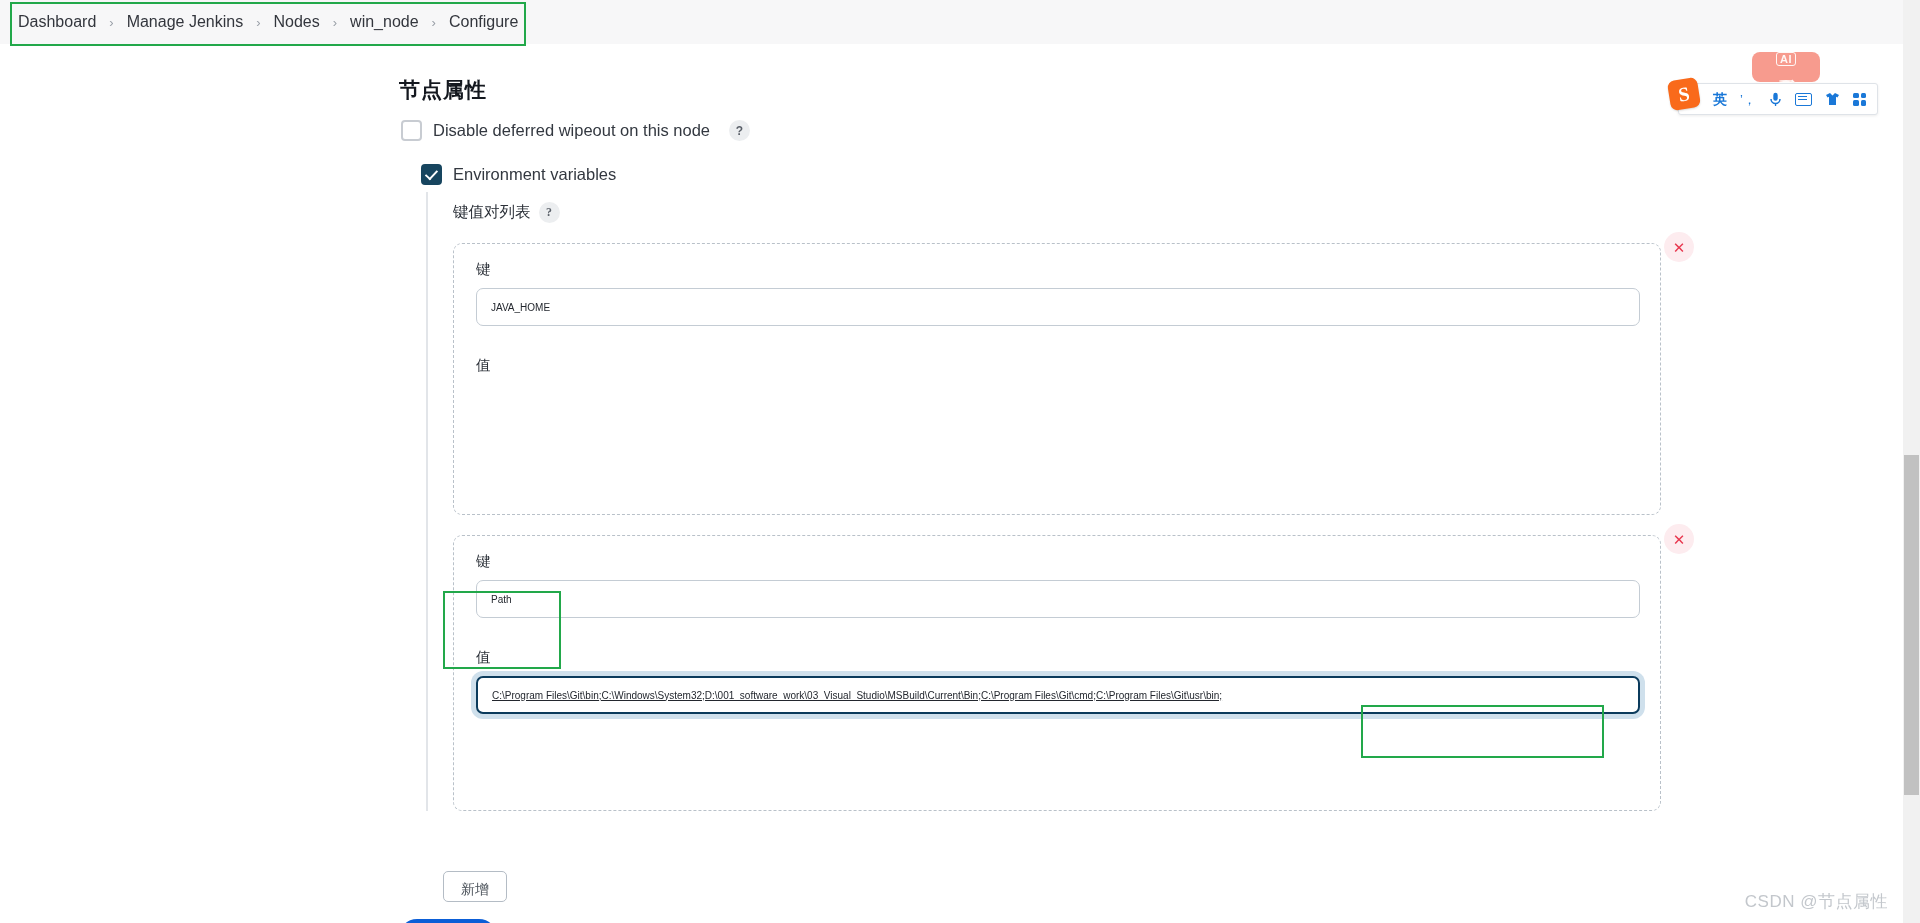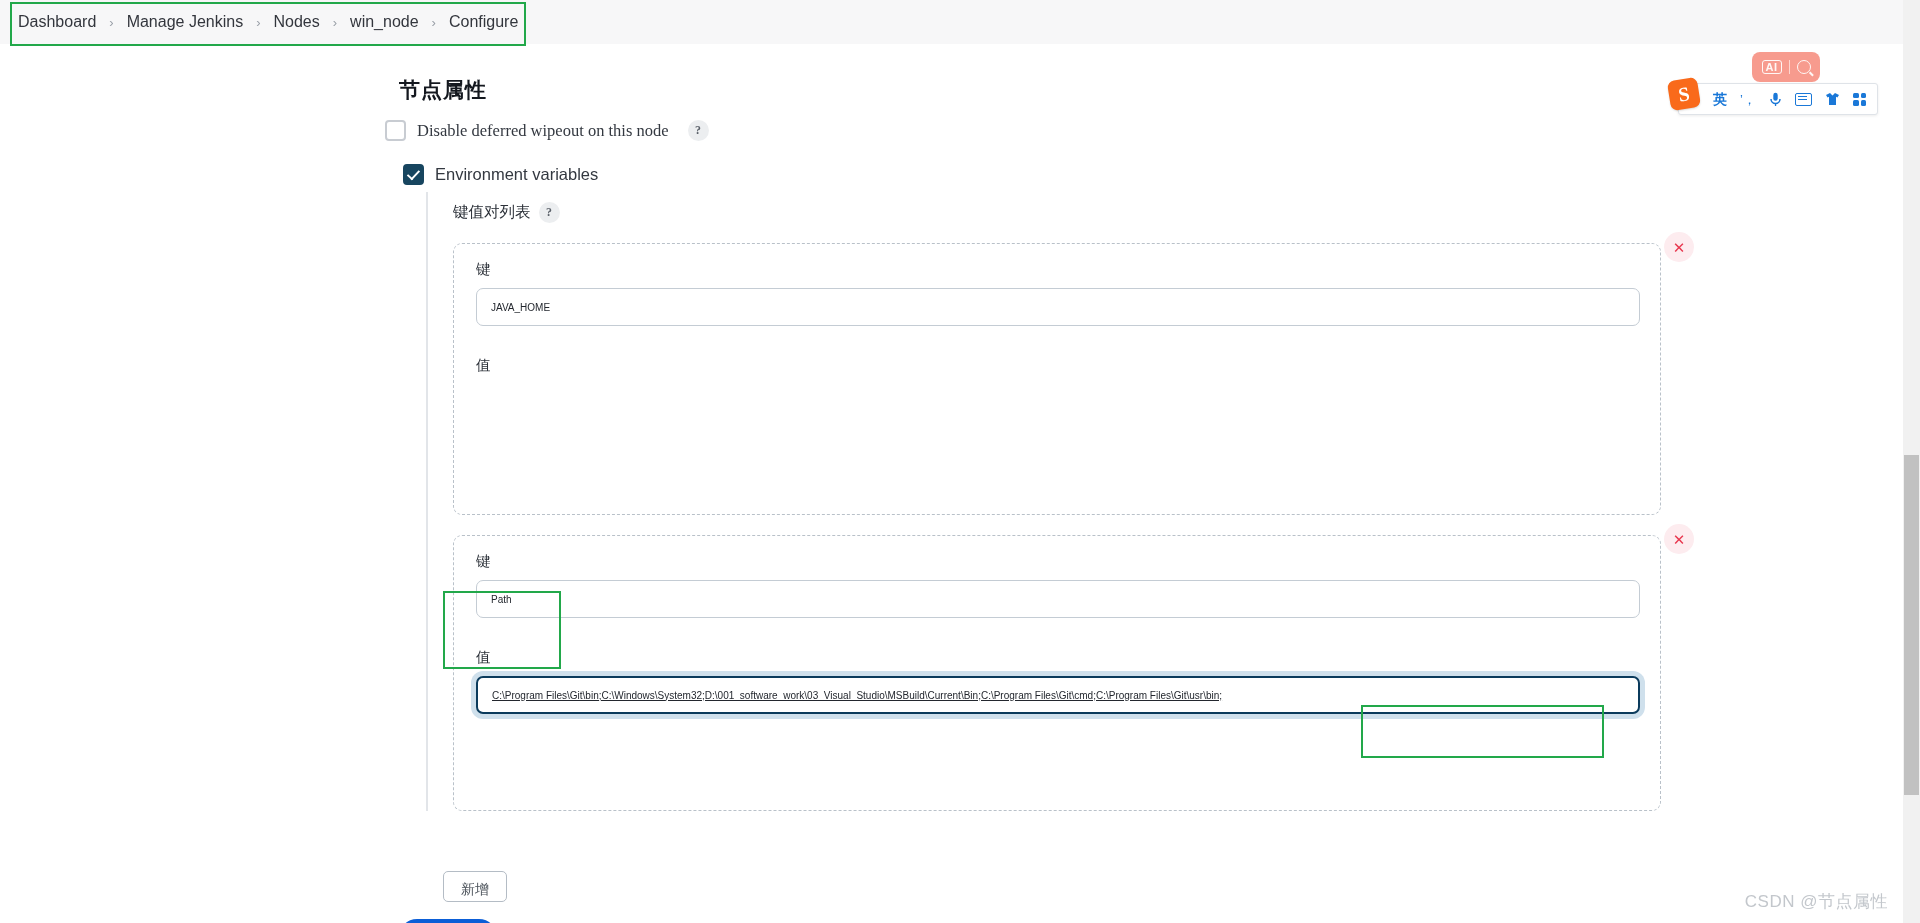--- a/index.html
+++ b/index.html
@@ -69,22 +69,22 @@
     color: #14181f;
   }
 
   
   .chk-row {
     position: absolute;
     display: flex;
     align-items: center;
     gap: 11px;
   }
-  .chk-row.row1 { left: 354px; top: 76px; font-family: Liberation Serif, serif; }
-  .chk-row.row2 { left: 372px; top: 120px; }
+  .chk-row.row1 { left: 370px; top: 76px; }
+  .chk-row.row2 { left: 390px; top: 120px; }
 
   .chk-box {
     width: 21px; height: 21px;
     border-radius: 4px;
     box-sizing: border-box;
     flex: none;
     display: flex;
     align-items: center;
     justify-content: center;
   }
@@ -250,20 +250,21 @@
   .ime-pill {
     position: absolute;
     right: 58px; top: 0;
     width: 68px; height: 30px;
     background: #f79b8e;
     border-radius: 8px;
     display: flex;
     align-items: center;
     justify-content: center;
     gap: 7px;
+    flex-direction: column;
   }
   .ime-pill .ai {
     color: #fff7f5;
     font-size: 11px;
     border: 1.3px solid #fff7f5;
     border-radius: 3px;
     padding: 0px 3px;
     font-weight: bold;
     letter-spacing: 0.5px;
   }

